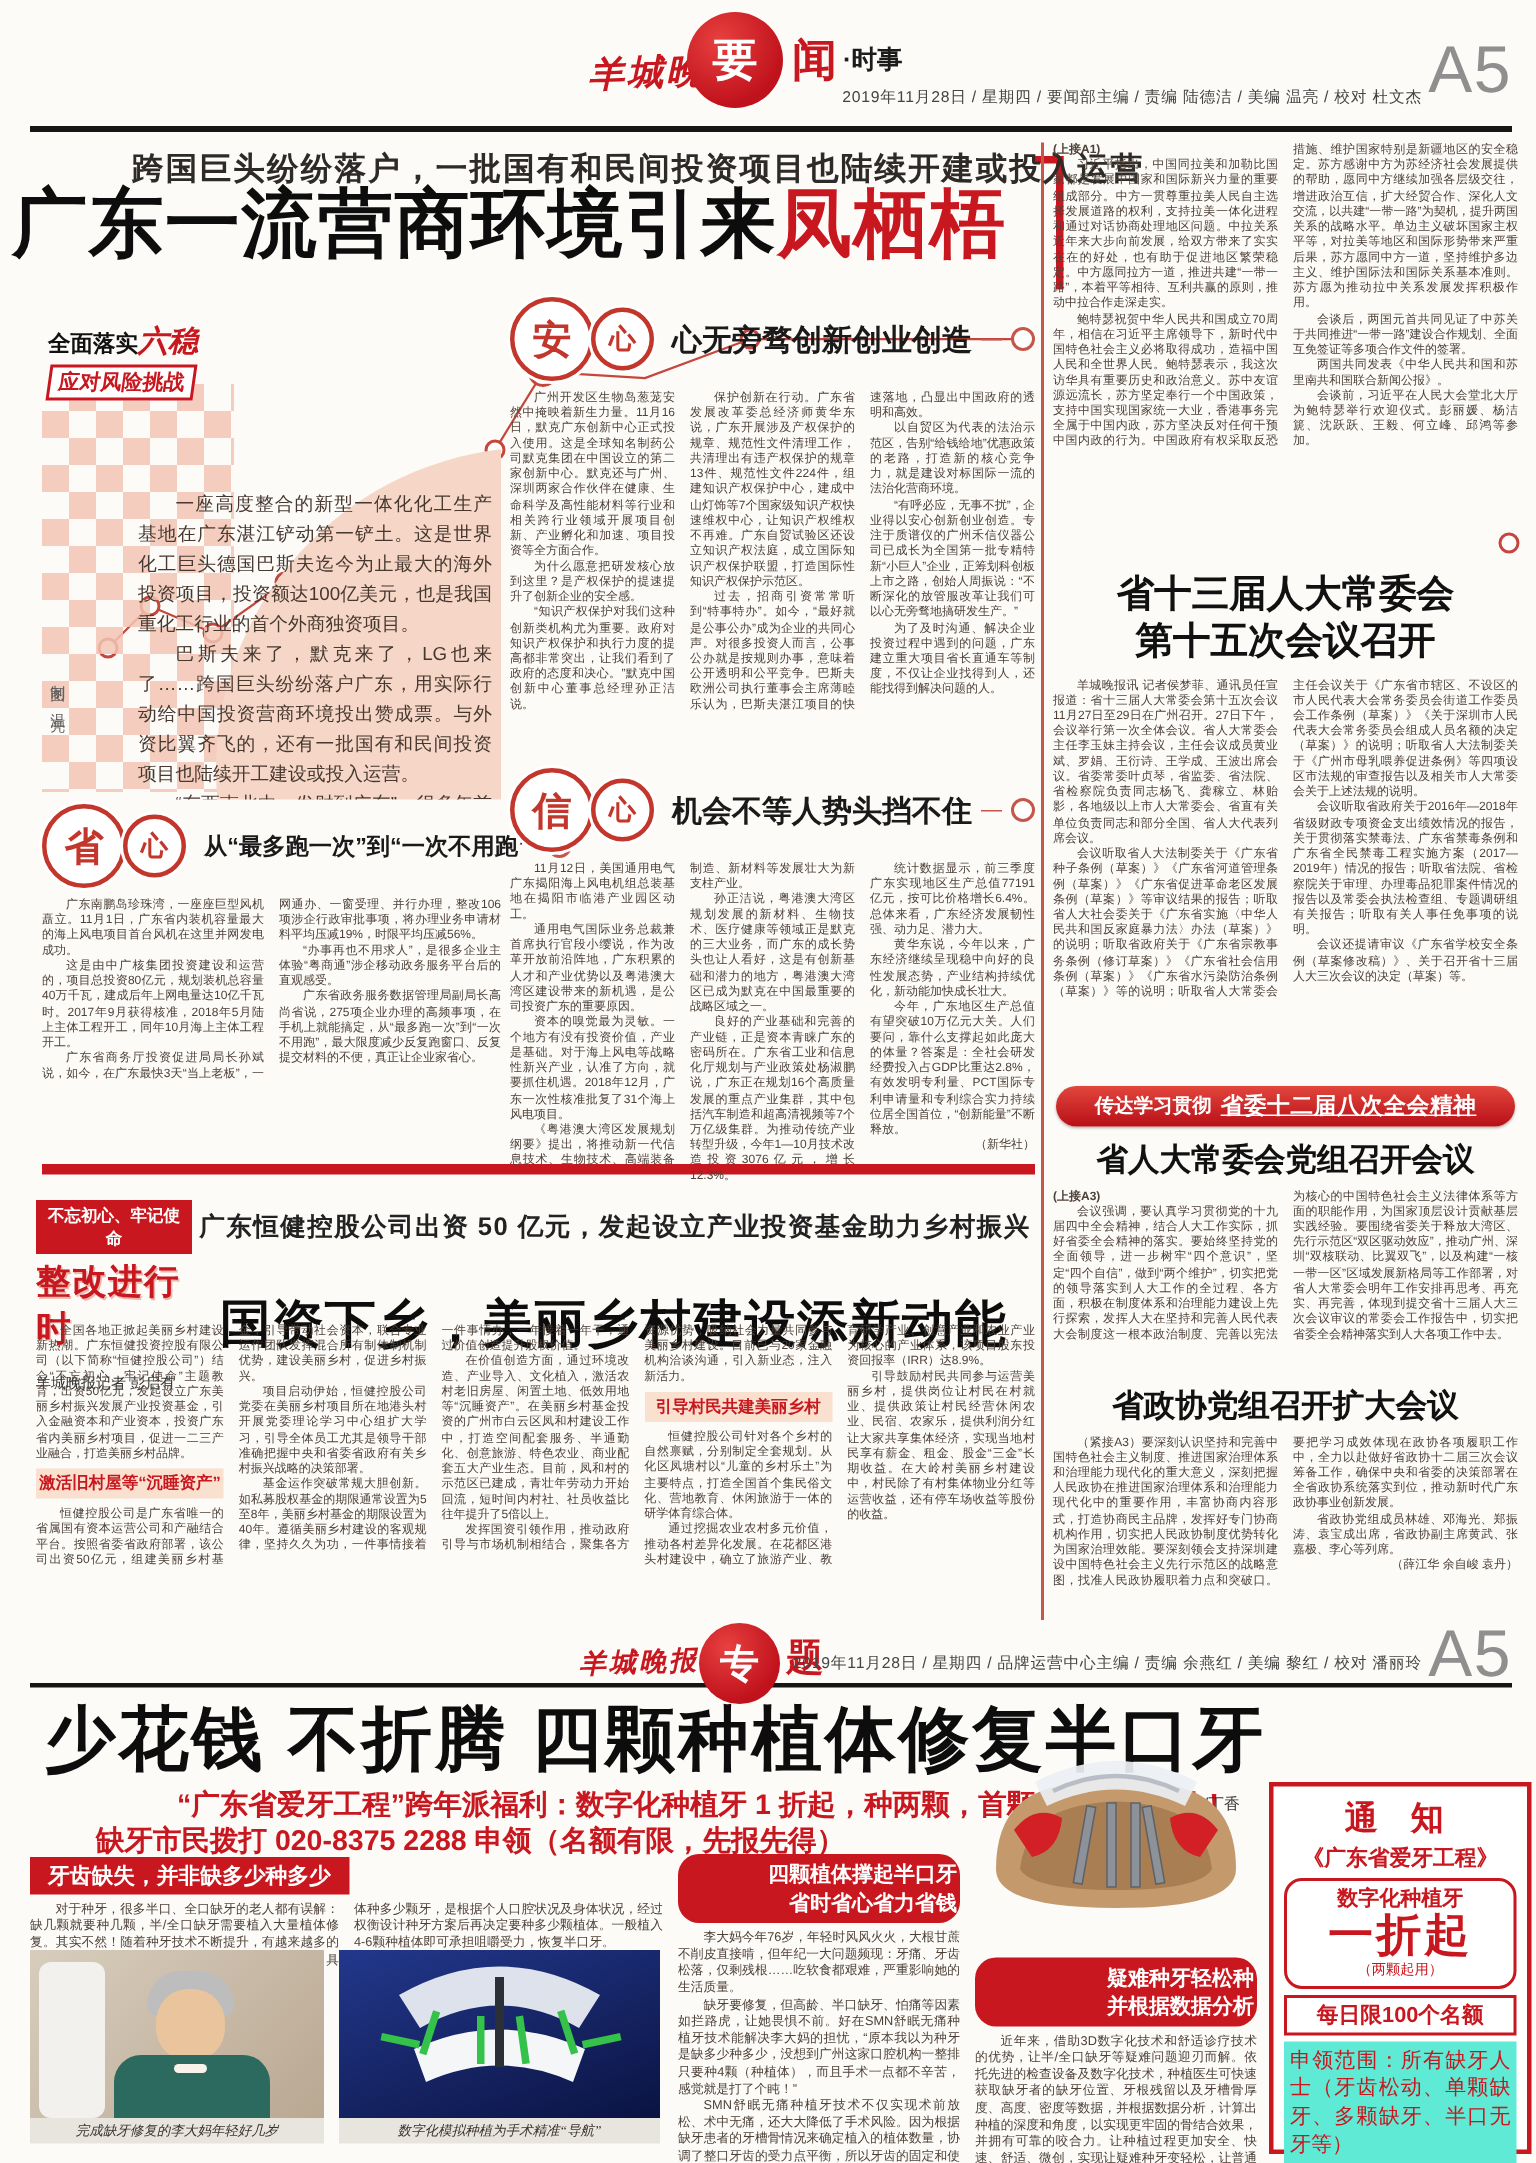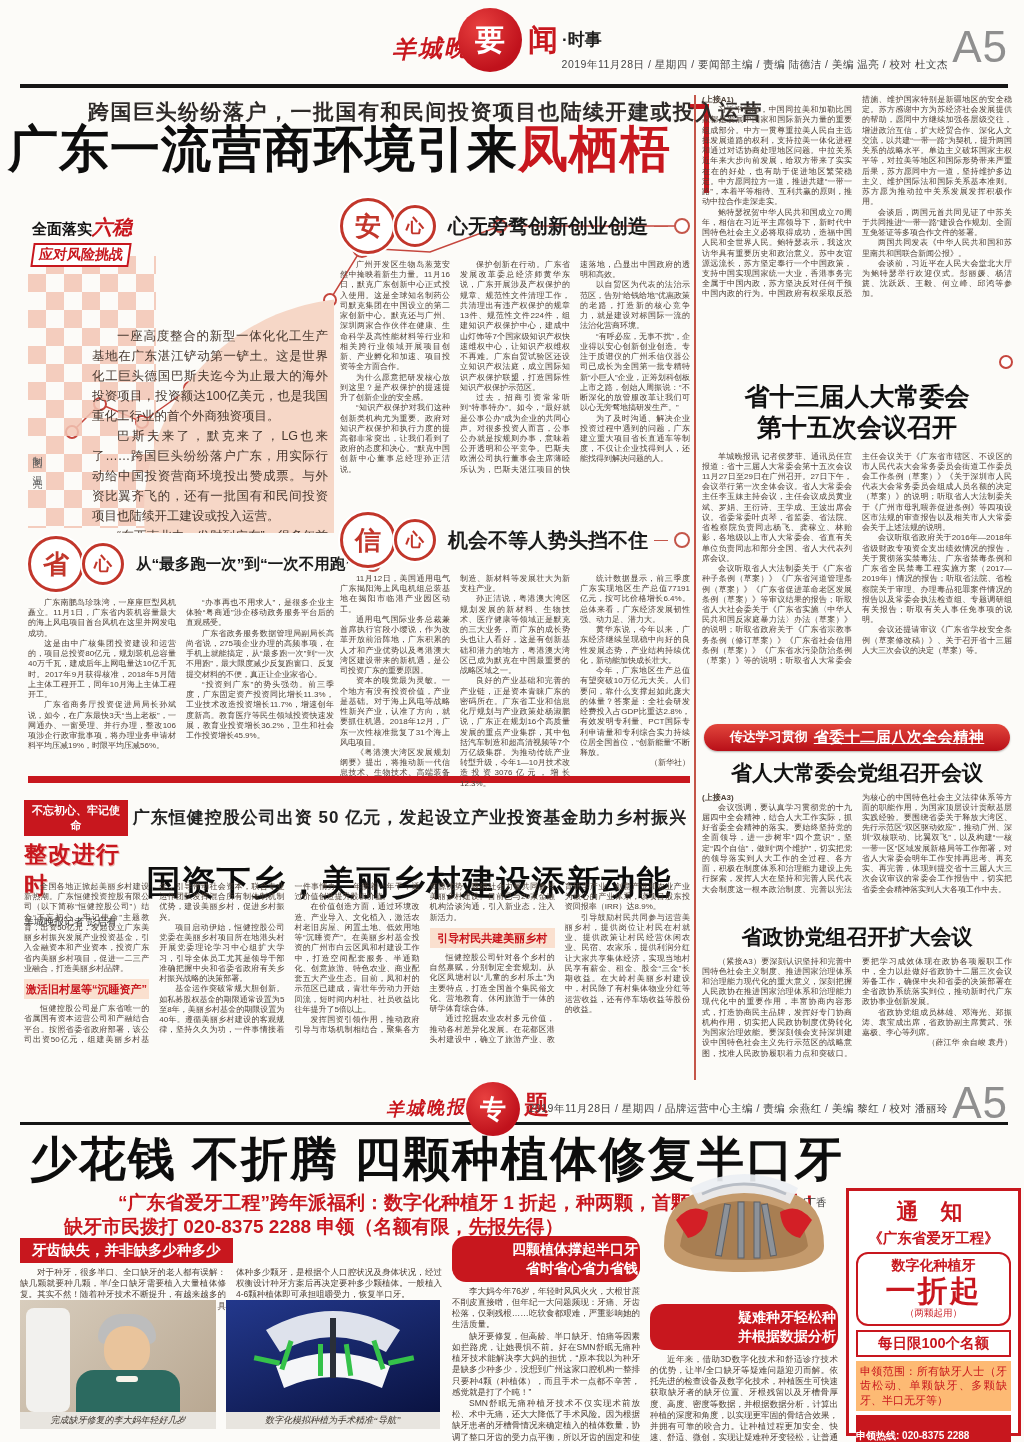--- a/index.html
+++ b/index.html
@@ -75,21 +75,21 @@
   .caption{background:#e8e5df;color:#3a332c;font-size:9px;font-style:italic;text-align:center;
            font-family:"Liberation Serif",serif;padding:2px 0;}
   .notice{border:3px solid #c8171e;background:#fff;padding:6px 7px;box-sizing:border-box;}
   .n-title{color:#c8171e;font-size:22px;font-weight:900;text-align:center;letter-spacing:8px;}
   .n-sub{color:#c8171e;font-size:14.5px;font-weight:900;text-align:center;margin:2px 0 4px;}
   .n-offer{border:2px solid #c8171e;border-radius:12px;text-align:center;padding:3px 0 4px;margin:4px 0;}
   .n-offer .t{color:#c8171e;font-size:14px;font-weight:900;}
   .n-offer .big{color:#c8171e;font-size:30px;font-weight:900;letter-spacing:2px;line-height:1.05;}
   .n-offer .note{color:#c8171e;font-size:9.5px;}
   .n-quota{border:2px solid #c8171e;color:#c8171e;font-size:14.5px;font-weight:900;text-align:center;padding:2px 0;margin:4px 0;}
-  .n-scope{background:#fdba74;color:#c8171e;font-size:11px;line-height:1.35;padding:3px 4px;margin:4px 0;text-align:justify;}
+  .n-scope{background:#5eead4;color:#c8171e;font-size:14px;line-height:1.35;padding:3px 4px;margin:4px 0;text-align:justify;}
   .n-hot{background:#c8171e;color:#fff;font-size:10px;font-weight:900;text-align:left;padding:14px 0 1px;}
   .n-metro{background:#c8171e;color:#ffe;font-size:7.5px;text-align:center;padding:1px 0 3px;}
   .deco{pointer-events:none;z-index:0;}
   .z1{z-index:1;}
 </style>
 </head>
 <body>
 
 <div class="page">
 
@@ -149,21 +149,20 @@
         <span class="sect-title" style="font-size:15.5px">从“最多跑一次”到“一次不用跑”</span>
         <span class="sect-rule"></span>
         <span class="endring"></span>
       </div>
       <div class="cols c2" style="height:208px;margin-top:6px">
           <p>广东南鹏岛珍珠湾，一座座巨型风机矗立。11月1日，广东省内装机容量最大的海上风电项目首台风机在这里并网发电成功。</p>
           <p>这是由中广核集团投资建设和运营的，项目总投资80亿元，规划装机总容量40万千瓦，建成后年上网电量达10亿千瓦时。2017年9月获得核准，2018年5月陆上主体工程开工，同年10月海上主体工程开工。</p>
           <p>广东省商务厅投资促进局局长孙斌说，如今，在广东最快3天“当上老板”，一网通办、一窗受理、并行办理，整改106项涉企行政审批事项，将办理业务申请材料平均压减19%，时限平均压减56%。</p>
           <p>“办事再也不用求人”，是很多企业主体验“粤商通”涉企移动政务服务平台后的直观感受。</p>
           <p>广东省政务服务数据管理局副局长高尚省说，275项企业办理的高频事项，在手机上就能搞定，从“最多跑一次”到“一次不用跑”，最大限度减少反复跑窗口、反复提交材料的不便，真正让企业家省心。</p>
-          <p>“投资到广东”的势头强劲。前三季度，广东固定资产投资同比增长11.3%，工业技术改造投资增长11.7%，增速创年度新高。教育医疗等民生领域投资快速发展，教育业投资增长36.2%，卫生和社会工作投资增长45.9%。</p>
         </div>
     </div>
 
     <div class="abs z1" style="left:340px;top:198px;width:350px">
       <div class="sect-head">
         <span class="ring big">安</span>
         <span class="ring small">心</span>
         <span class="sect-title" style="font-size:20px">心无旁骛创新创业创造</span>
         <span class="sect-rule"></span>
         <span class="endring"></span>

